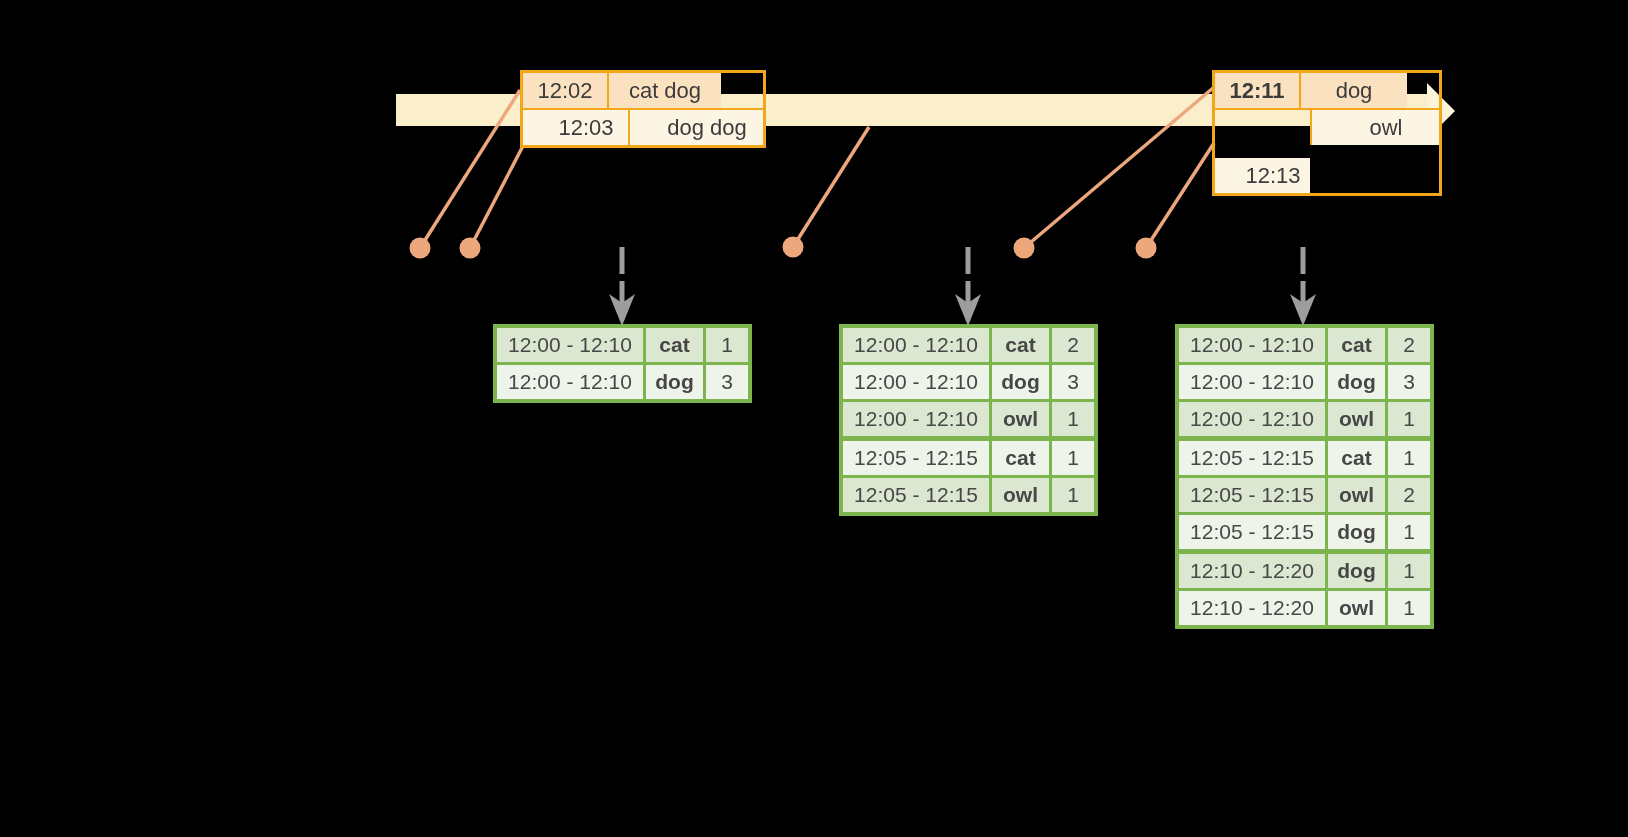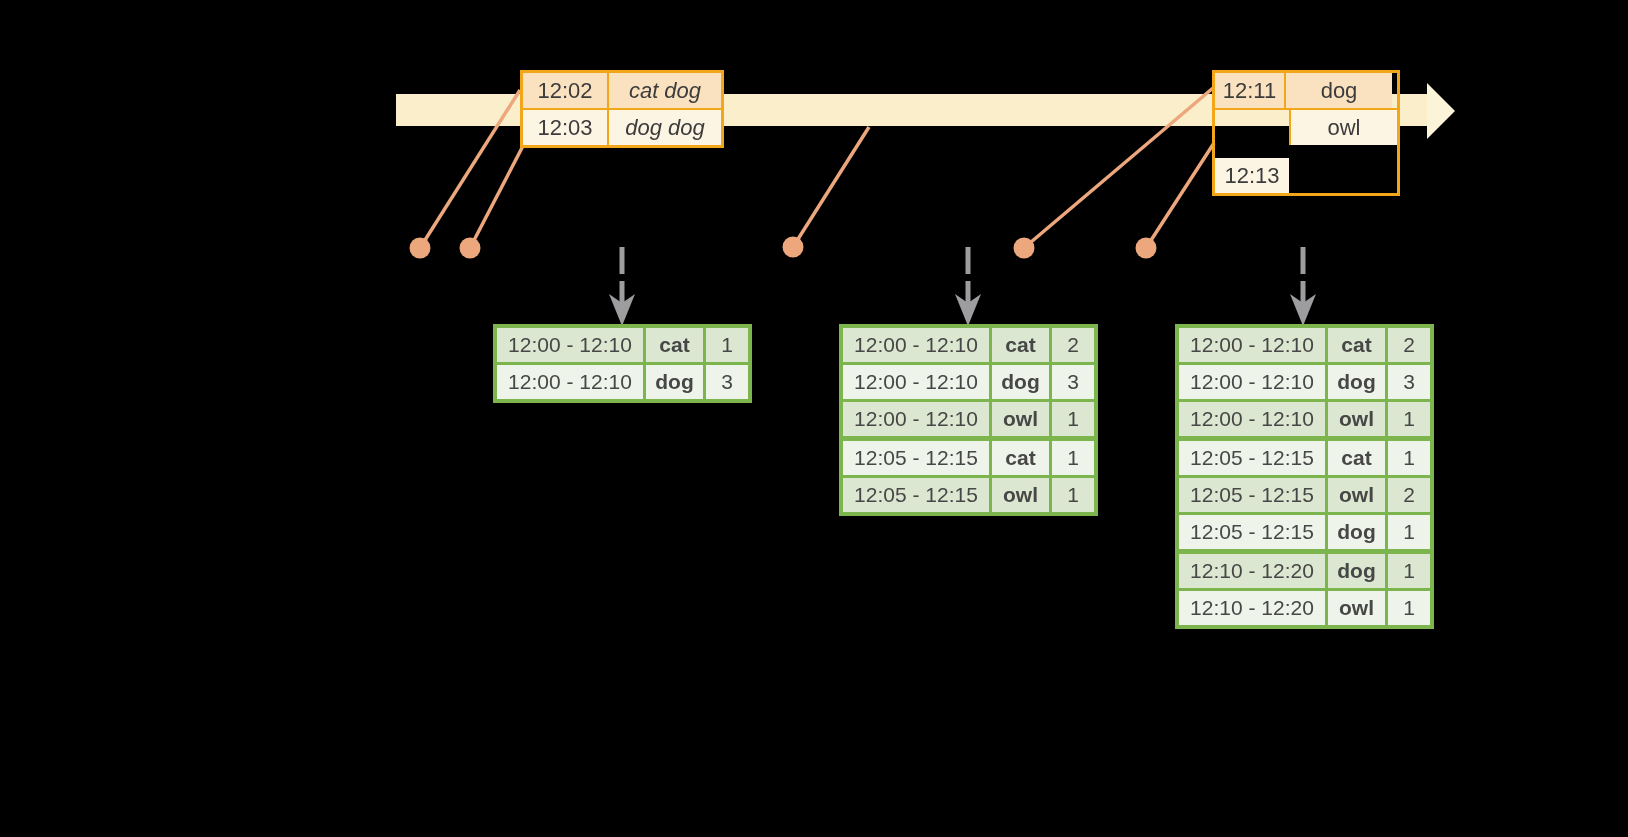--- a/index.html
+++ b/index.html
@@ -48,21 +48,21 @@
 
   
   .event-table{
     position:absolute;z-index:3;
     border:3px solid var(--event-border);
     display:flex;flex-direction:column;
   }
   .ev-row{display:flex;}
   .ev-row + .ev-row{border-top:2px solid var(--event-border);}
   .ev-row.peach .ev-cell{background:var(--event-row-peach);}
-  .ev-row.cream .ev-cell{background:var(--event-row-cream);}
+  .ev-row.cream .ev-cell{background:var(--event-row-cream);padding-left:21px;}
   .ev-cell{
     height:35px;display:flex;align-items:center;justify-content:center;
     font-size:22px;color:var(--event-text);
   }
   .ev-cell + .ev-cell{border-left:2px solid var(--event-border);}
 
   
   .result-table{
     position:absolute;z-index:3;
     border:4px solid var(--result-border);
@@ -106,30 +106,30 @@
     <path class="dash-head" d="M 609 288 L 622 297 L 635 288 L 622 320 Z"></path>
     <line class="dash-line" x1="968" y1="241" x2="968" y2="298"></line>
     <path class="dash-head" d="M 955 288 L 968 297 L 981 288 L 968 320 Z"></path>
     <line class="dash-line" x1="1303" y1="241" x2="1303" y2="298"></line>
     <path class="dash-head" d="M 1290 288 L 1303 297 L 1316 288 L 1303 320 Z"></path>
   </svg>
 
   <div class="event-table" style="left:520px;top:64px">
       <div class="ev-row peach">
         <div class="ev-cell" style="width: 84px;">12:02</div>
-        <div class="ev-cell" style="width: 112px; font-style: italic;">cat dog</div>
+        <div class="ev-cell" style="width: 112px;">cat dog</div>
       </div>
       <div class="ev-row cream">
         <div class="ev-cell" style="width: 84px;">12:03</div>
-        <div class="ev-cell" style="width: 112px; font-style: italic;">dog dog</div>
+        <div class="ev-cell" style="width: 112px;">dog dog</div>
       </div>
     </div>
   <div class="event-table" style="left:1212px;top:64px">
       <div class="ev-row peach">
-        <div class="ev-cell" style="width: 69px;">12:11</div>
+        <div class="ev-cell" style="width: 84px; font-weight: bold;">12:11</div>
         <div class="ev-cell" style="width: 106px;">dog</div>
       </div>
       <div class="ev-row cream">
         <div class="ev-cell" style="width: 74px; margin-top: 48px;">12:13</div>
         <div class="ev-cell" style="width: 106px;">owl</div>
       </div>
     </div>
 
   <div class="result-table" style="left:493px;top:318px">
       <div class="res-row dark">

